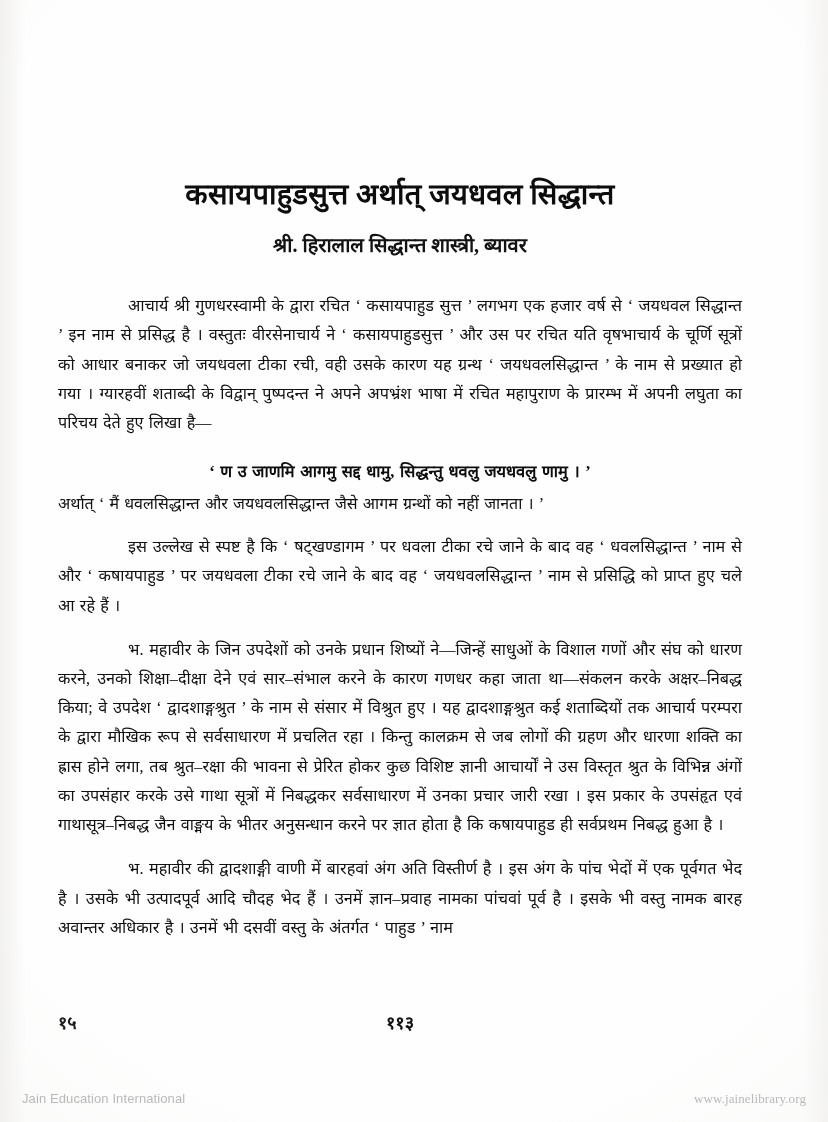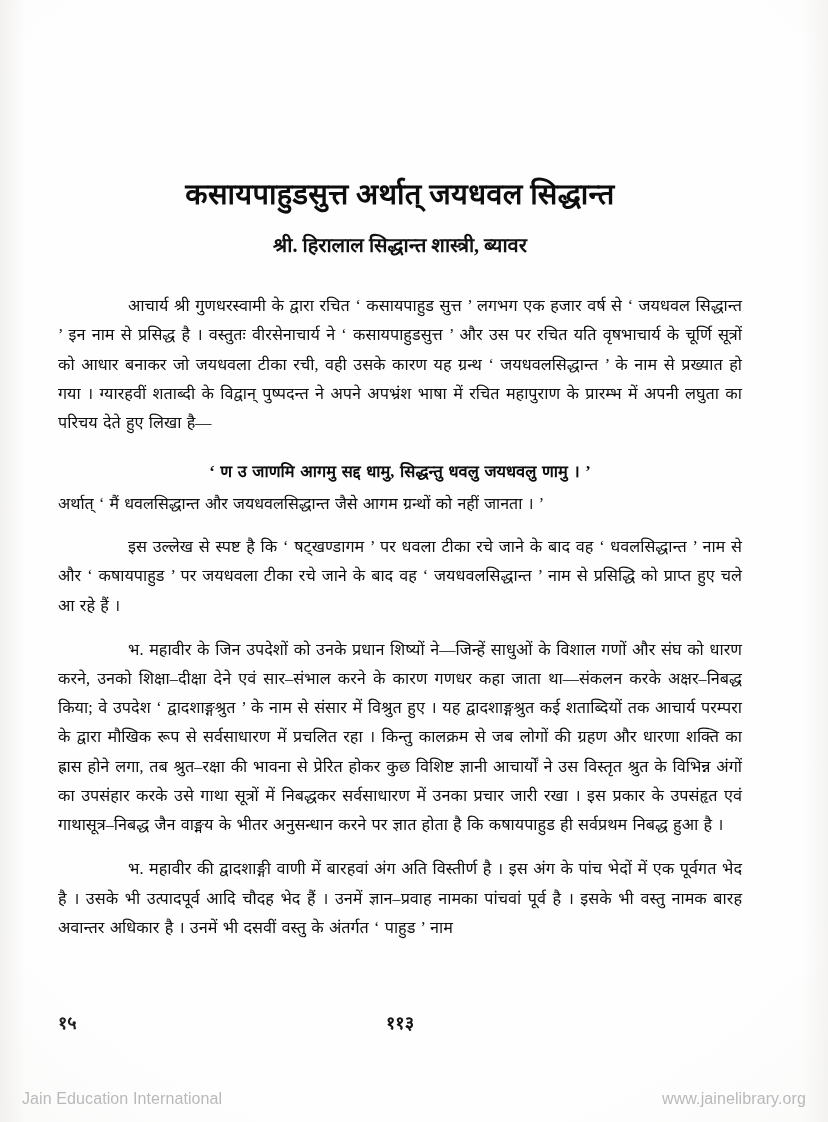--- a/index.html
+++ b/index.html
@@ -132,28 +132,28 @@
   .folio.inner  { left: 50%; transform: translateX(-50%); }
 
   
   .scan-footer {
     position: absolute;
     left: 0;
     right: 0;
     top: 1088px;
     height: 22px;
     font-family: "Liberation Sans", "DejaVu Sans", sans-serif;
-    font-size: 16px;
+    font-size: 13px;
     line-height: 22px;
     color: #b9b9b9;
     letter-spacing: 0.1px;
   }
   .scan-footer .f-left   { position: absolute; left: 22px; }
   .scan-footer .f-center { position: absolute; left: 50%; transform: translateX(-50%); }
-  .scan-footer .f-right  { position: absolute; right: 22px; }
+  .scan-footer .f-right  { position: absolute; right: 22px; font-family: Liberation Serif, serif; }
 </style>
 </head>
 <body>
 
 <div class="page-sheet">
 
   <div class="content">
 
     <h1 class="doc-title">कसायपाहुडसुत्त अर्थात् जयधवल सिद्धान्त</h1>
 

